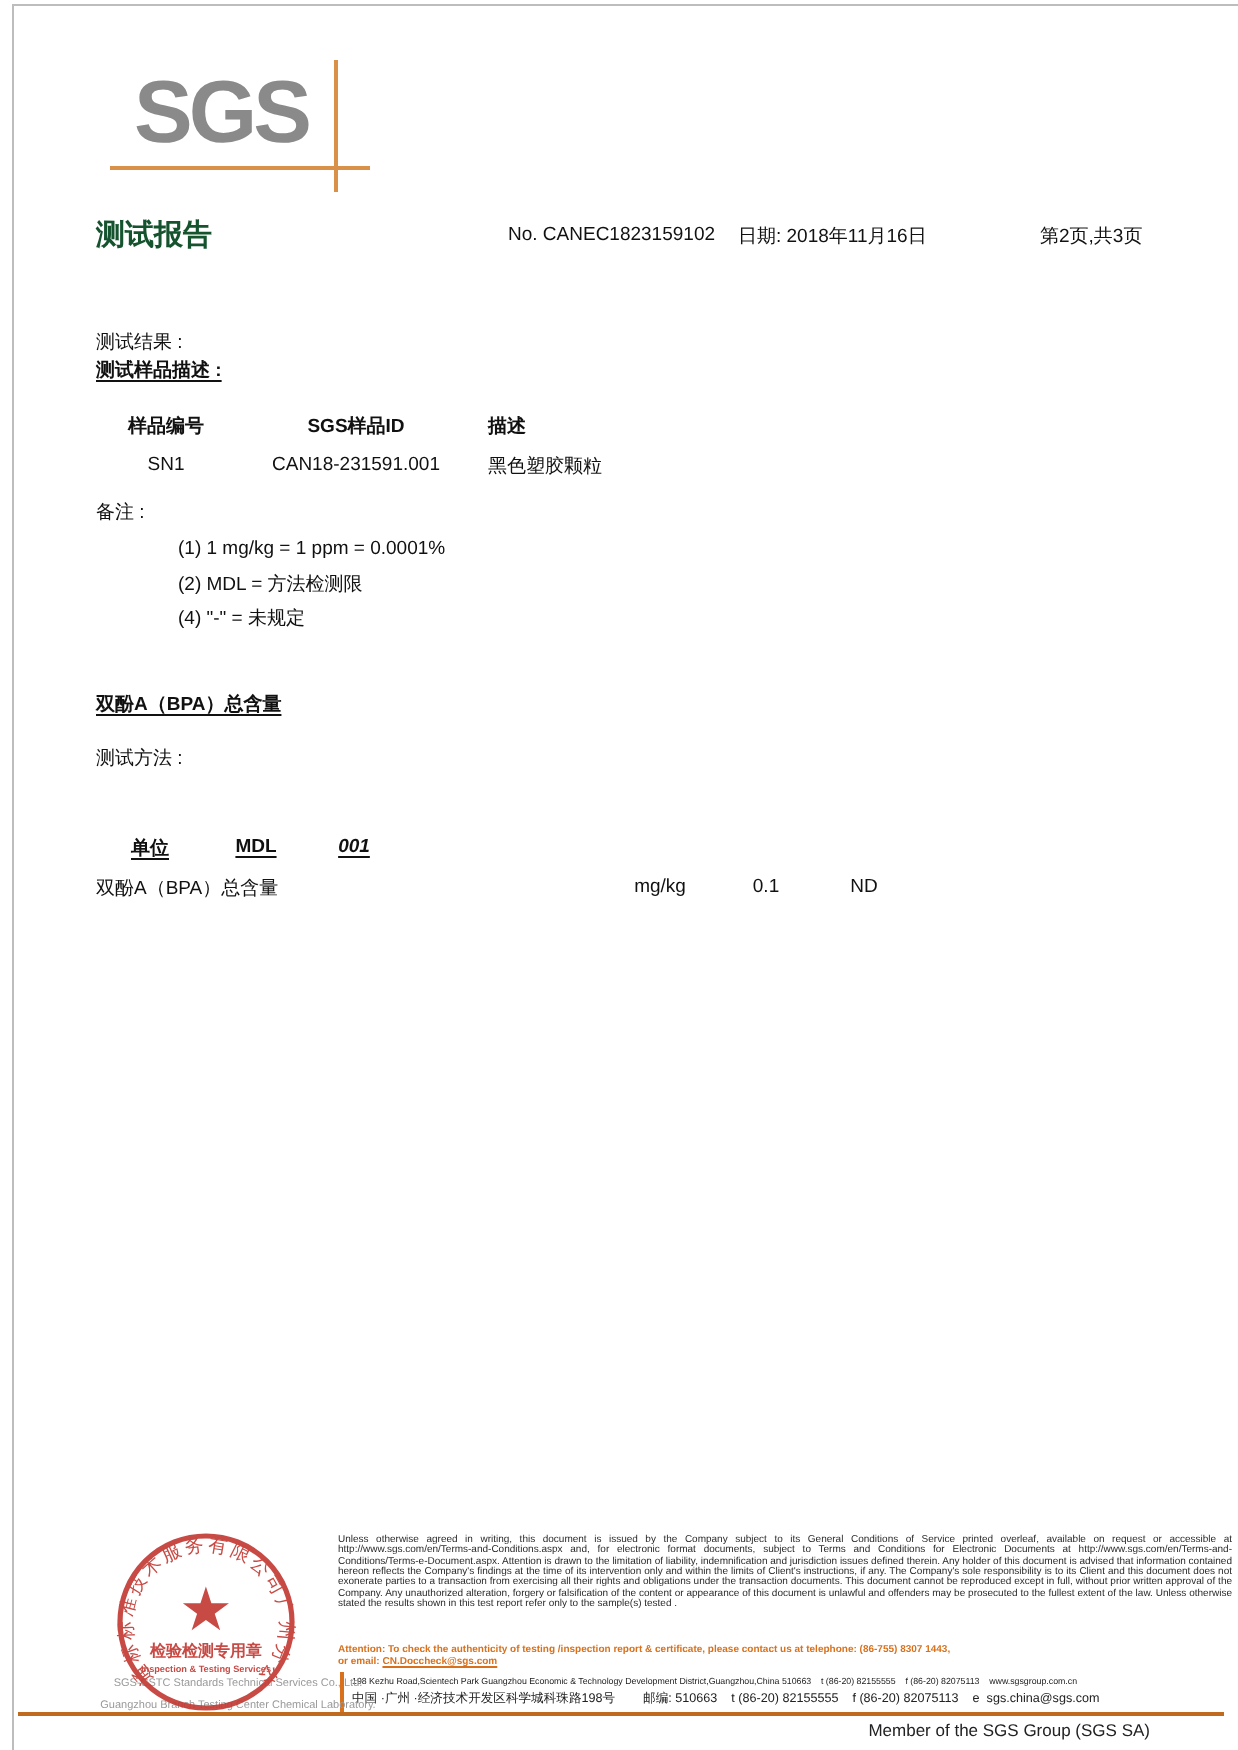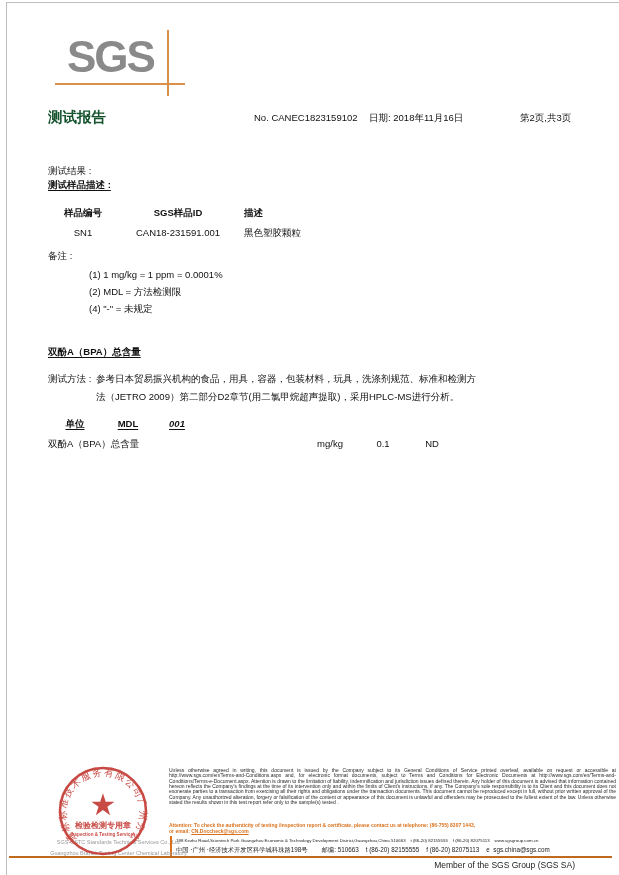--- a/index.html
+++ b/index.html
@@ -101,24 +101,20 @@
 
   <div class="abs body-text notes-label">备注 :</div>
   <div class="abs notes-list">
     <div>(1) 1 mg/kg = 1 ppm = 0.0001%</div>
     <div>(2) MDL = 方法检测限</div>
     <div>(4) "-" = 未规定</div>
   </div>
 
   <div class="abs body-text bold ul section-title">双酚A（BPA）总含量</div>
   <div class="abs body-text method-label">测试方法 :</div>
-  <div class="abs method-text">
-    <div>参考日本贸易振兴机构的食品，用具，容器，包装材料，玩具，洗涤剂规范、标准和检测方</div>
-    <div>法（JETRO 2009）第二部分D2章节(用二氯甲烷超声提取)，采用HPLC-MS进行分析。</div>
-  </div>
 
   <div class="abs result-table">
     <div class="trow body-text bold">
       <div class="c2"><span class="ul">单位</span></div>
       <div class="c3"><span class="ul">MDL</span></div>
       <div class="c4 italic"><span class="ul">001</span></div>
     </div>
     <div class="trow body-text">
       <div class="c1">双酚A（BPA）总含量</div>
       <div class="c2">mg/kg</div>

